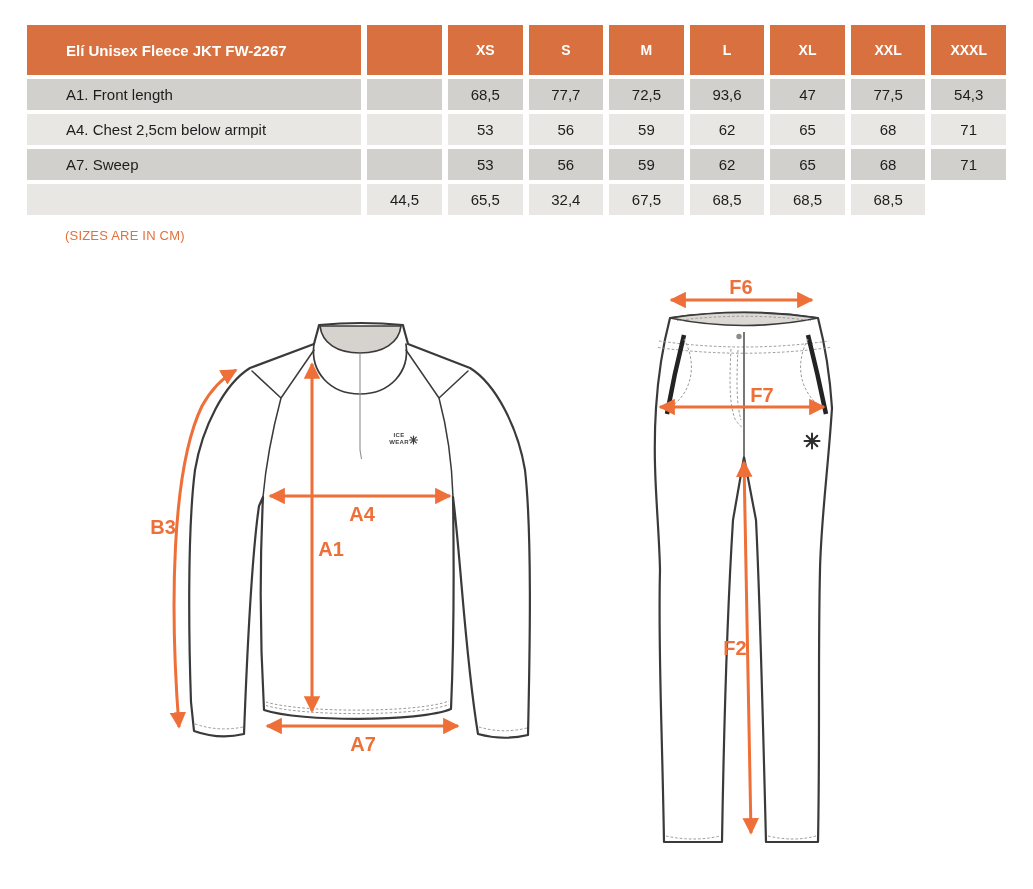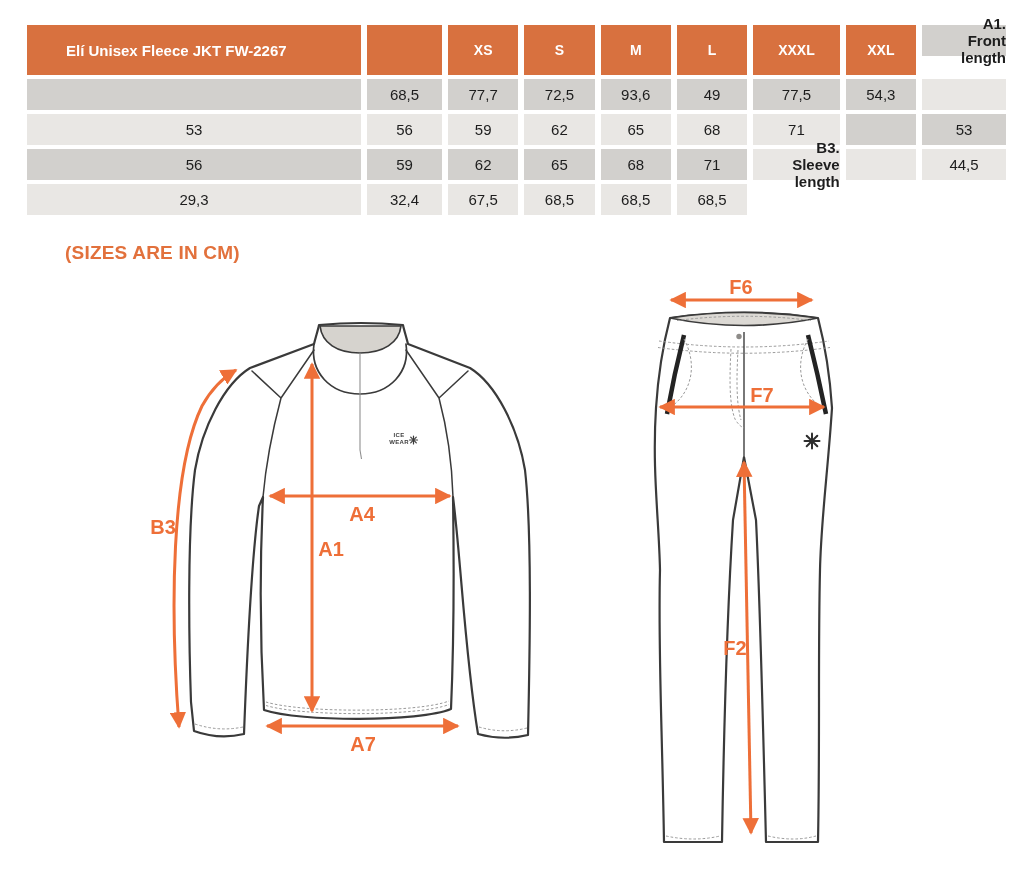--- a/index.html
+++ b/index.html
@@ -13,24 +13,24 @@
   html,body{margin:0;padding:0;background:#fff;}
   body{width:1033px;height:889px;position:relative;overflow:hidden;
        font-family:"Liberation Sans",sans-serif;}
   .size-table{position:absolute;left:27px;top:25px;width:979px;
       display:grid;grid-template-columns:334px 75px repeat(7,1fr);gap:4px 6px;}
   .cell{display:flex;align-items:center;font-size:15px;color:#1d1d1d;height:31px;text-align:right;}
   .cell.h{background:var(--header-bg);color:#fff;font-weight:bold;height:50px;}
   .cell.size-h{font-size:14px;}
   .cell.dark{background:var(--row-dark);}
   .cell.light{background:var(--row-light);}
-  .label-cell{padding-left:39px;font-weight:bold;}
+  .label-cell{padding-left:39px;}
   .center{justify-content:center;}
-  .note{position:absolute;left:65px;top:242px;color:var(--note-color);
-        font-size:19px;font-weight:700;letter-spacing:.2px;}
+  .note{position:absolute;left:65px;top:228px;color:var(--note-color);
+        font-size:13px;font-weight:400;letter-spacing:.2px;}
   svg.diagram{position:absolute;}
   .jacket-svg{left:140px;top:300px;width:450px;height:470px;}
   .pants-svg{left:640px;top:278px;width:200px;height:600px;}
   .outline{fill:none;stroke:var(--line);stroke-width:1.7;stroke-linejoin:round;stroke-linecap:round;}
   .fillwhite{fill:#fff;stroke:var(--line);stroke-width:2.2;stroke-linejoin:round;}
   .graybowl{fill:#d6d3ce;stroke:var(--line);stroke-width:1.7;}
   .thin{stroke:#8f8f8f;stroke-width:1.1;fill:none;}
   .stitch{stroke:#9a9a9a;stroke-width:1;fill:none;stroke-dasharray:2.6 2;}
   .mid{stroke:#2f2f2f;stroke-width:1.3;fill:none;}
   .pocket{stroke:#232323;stroke-width:4.5;fill:none;stroke-linecap:butt;}
@@ -44,51 +44,53 @@
 </head>
 <body>
 
 <div class="size-table" id="size-table">
     <div class="cell h label-cell">Elí Unisex Fleece JKT FW-2267</div>
     <div class="cell h"></div>
     <div class="cell h center size-h">XS</div>
     <div class="cell h center size-h">S</div>
     <div class="cell h center size-h">M</div>
     <div class="cell h center size-h">L</div>
+    <div class="cell h center size-h">XL</div>
+    <div class="cell h center size-h">XXL</div>
     <div class="cell h center size-h">XXXL</div>
-    <div class="cell h center size-h">XXL</div>
     <div class="cell dark label-cell">A1. Front length</div>
     <div class="cell dark"></div>
     <div class="cell dark center">68,5</div>
     <div class="cell dark center">77,7</div>
     <div class="cell dark center">72,5</div>
     <div class="cell dark center">93,6</div>
-    <div class="cell dark center">49</div>
+    <div class="cell dark center">47</div>
     <div class="cell dark center">77,5</div>
     <div class="cell dark center">54,3</div>
+    <div class="cell light label-cell">A4. Chest 2,5cm below armpit</div>
     <div class="cell light"></div>
     <div class="cell light center">53</div>
     <div class="cell light center">56</div>
     <div class="cell light center">59</div>
     <div class="cell light center">62</div>
     <div class="cell light center">65</div>
     <div class="cell light center">68</div>
     <div class="cell light center">71</div>
+    <div class="cell dark label-cell">A7. Sweep</div>
     <div class="cell dark"></div>
     <div class="cell dark center">53</div>
     <div class="cell dark center">56</div>
     <div class="cell dark center">59</div>
     <div class="cell dark center">62</div>
     <div class="cell dark center">65</div>
     <div class="cell dark center">68</div>
     <div class="cell dark center">71</div>
-    <div class="cell light label-cell">B3. Sleeve length</div>
     <div class="cell light"></div>
     <div class="cell light center">44,5</div>
-    <div class="cell light center">29,3</div>
+    <div class="cell light center">65,5</div>
     <div class="cell light center">32,4</div>
     <div class="cell light center">67,5</div>
     <div class="cell light center">68,5</div>
     <div class="cell light center">68,5</div>
     <div class="cell light center">68,5</div>
   </div>
 
 <div class="note">(SIZES ARE IN CM)</div>
 
 <svg class="diagram jacket-svg" viewBox="140 300 450 470">

